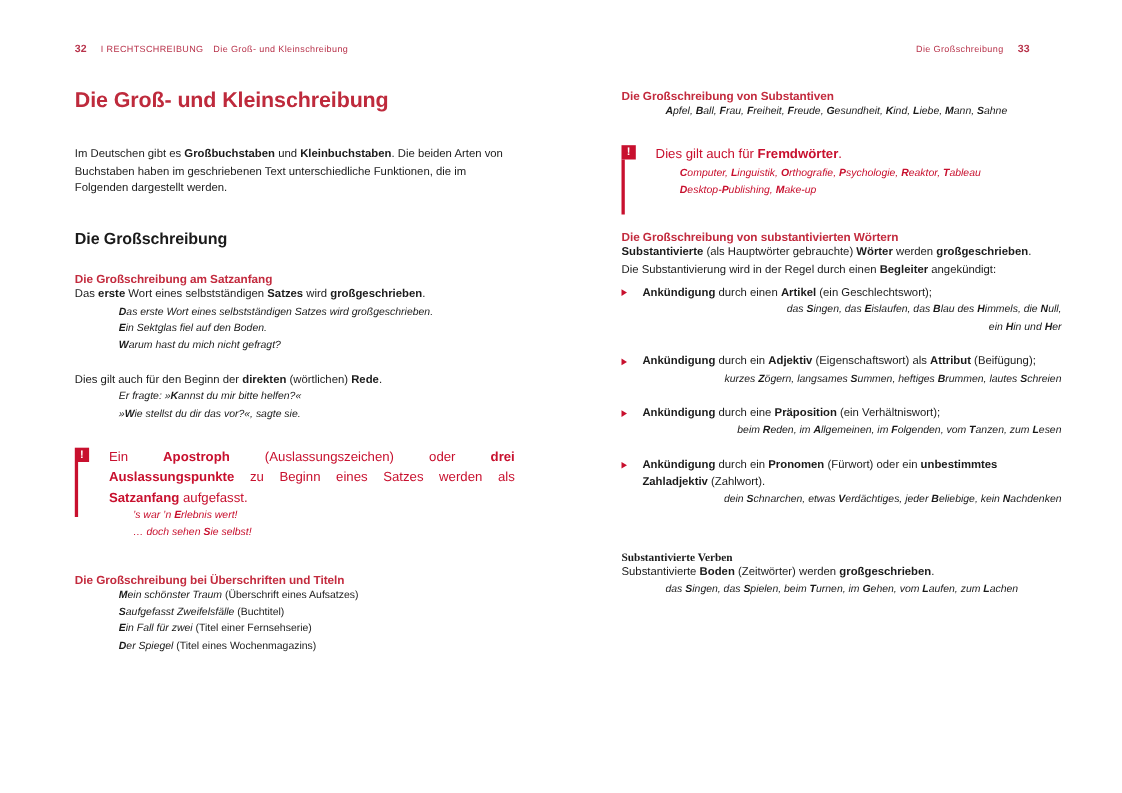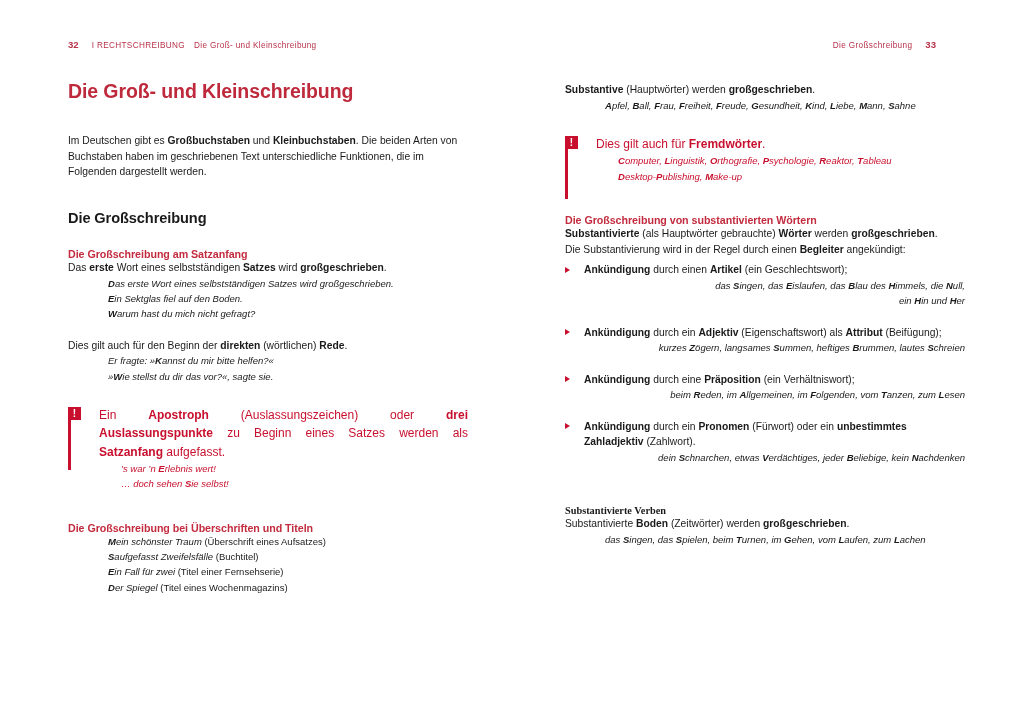--- a/index.html
+++ b/index.html
@@ -239,21 +239,21 @@
     <p class="ex"><b>S</b><span>aufgefasst Zweifelsfälle</span><span class="up"> (Buchtitel)</span></p>
     <p class="ex"><b>E</b><span>in Fall für zwei</span><span class="up"> (Titel einer Fernsehserie)</span></p>
     <p class="ex"><b>D</b><span>er Spiegel</span><span class="up"> (Titel eines Wochenmagazins)</span></p>
 
   </div>
 
   <div class="col right">
 
     <div class="sp-s"></div>
 
-    <p class="body"><b>Substantive</b><span> (Hauptwörter) werden </span><b>großgeschrieben</b><span>.</span></p>
+    <h3 class="h3">Die Großschreibung von Substantiven</h3>
     <p class="ex"><b>A</b>pfel, <b>B</b>all, <b>F</b>rau, <b>F</b>reiheit, <b>F</b>reude, <b>G</b>esundheit, <b>K</b>ind, <b>L</b>iebe, <b>M</b>ann, <b>S</b>ahne</p>
 
     <div class="sp-l"></div>
 
     <div class="callout">
       <div class="flag">
         <div class="box">!</div>
         <div class="stem"></div>
       </div>
       <p class="cal"><span>Dies gilt auch für </span><b>Fremdwörter</b><span>.</span></p>

